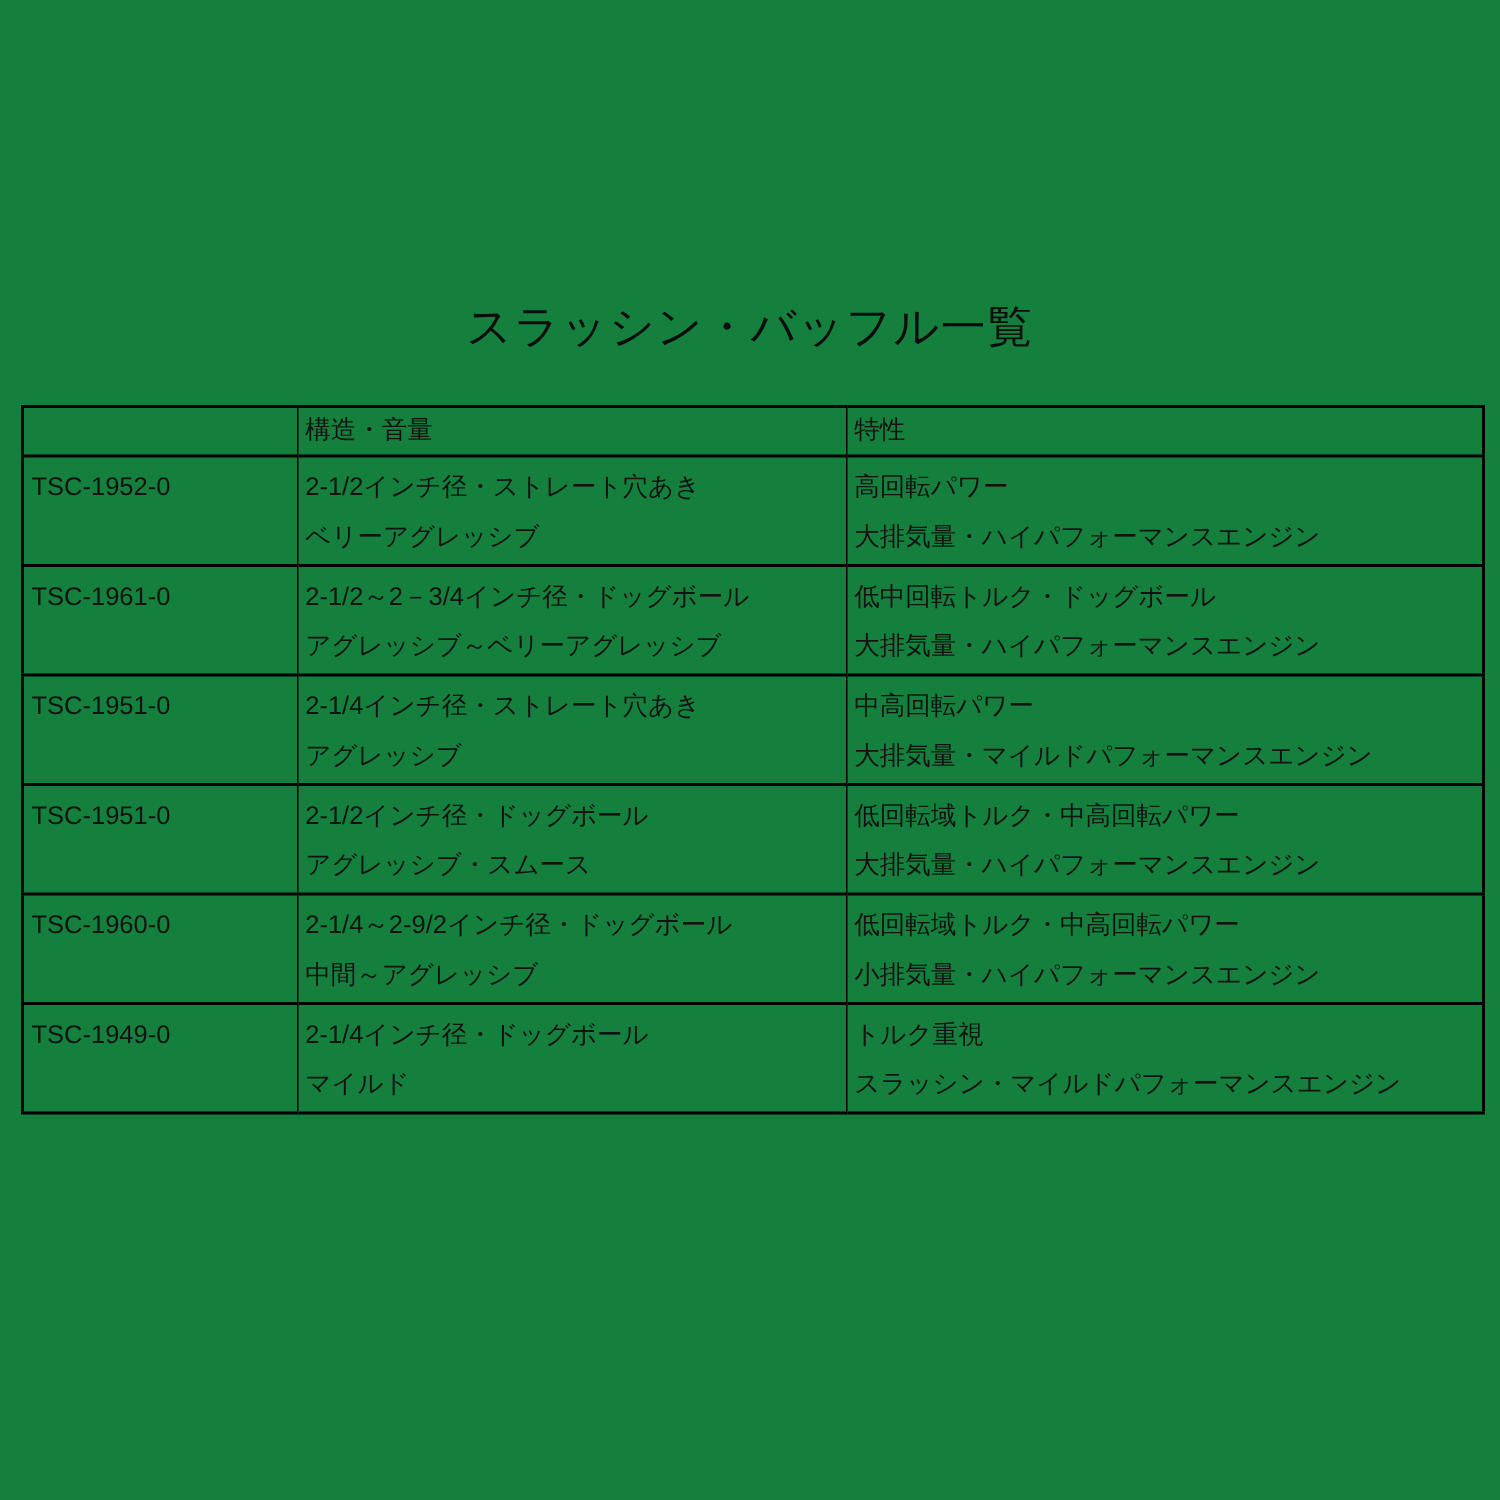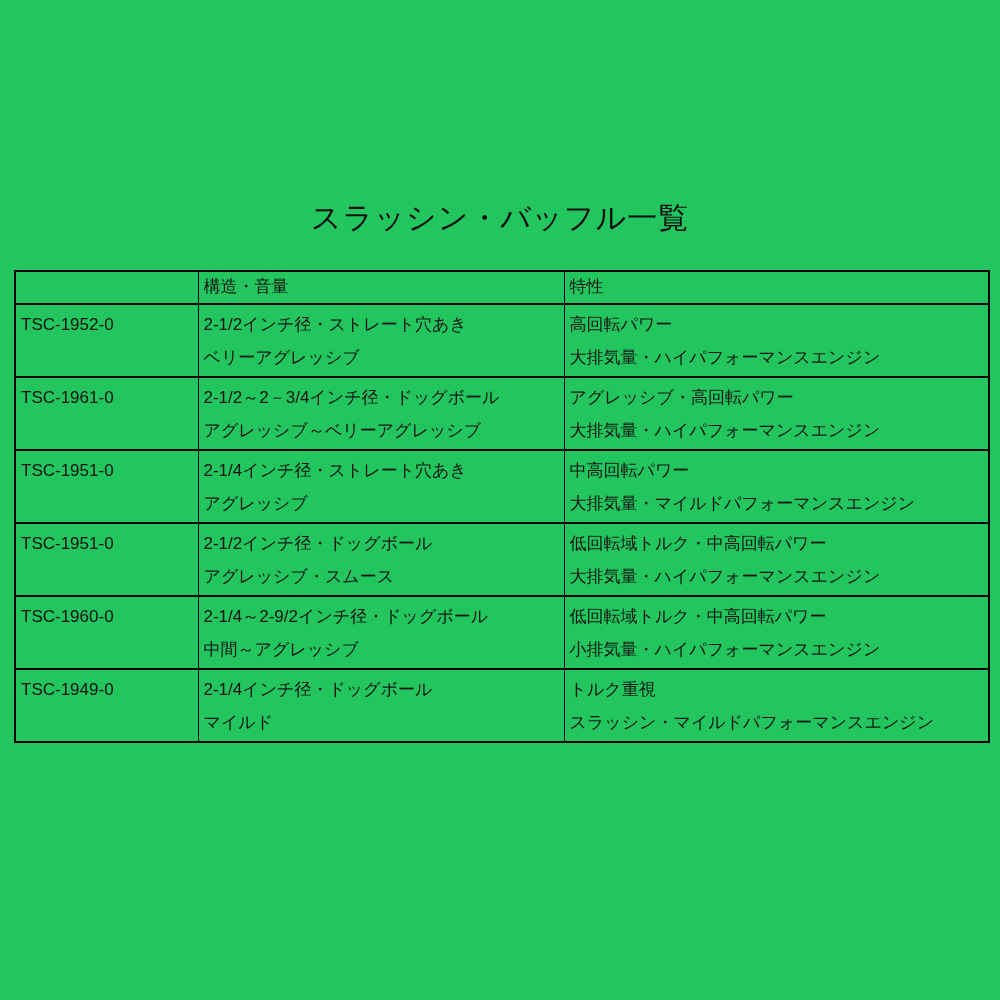--- a/index.html
+++ b/index.html
@@ -8,21 +8,21 @@
     background: #ffffff;
     width: 1000px;
     height: 1000px;
     font-family: "Liberation Sans", "DejaVu Sans", sans-serif;
     color: #000000;
   }
   .page {
     position: relative;
     width: 1000px;
     height: 1000px;
-    background: #22c55e;
+    background: #15803d;
     overflow: hidden;
   }
   .page-title {
     position: absolute;
     top: 198px;
     left: 0;
     width: 1000px;
     text-align: center;
     font-size: 30px;
     letter-spacing: 1px;
@@ -93,21 +93,21 @@
       </td>
     </tr>
 
     <tr class="data-row">
       <td class="model-cell">TSC-1961-0</td>
       <td>
         <div class="cell-line">2-1/2～2－3/4インチ径・ドッグボール</div>
         <div class="cell-line">アグレッシブ～ベリーアグレッシブ</div>
       </td>
       <td>
-        <div class="cell-line">アグレッシブ・高回転パワー</div>
+        <div class="cell-line">低中回転トルク・ドッグボール</div>
         <div class="cell-line">大排気量・ハイパフォーマンスエンジン</div>
       </td>
     </tr>
 
     <tr class="data-row">
       <td class="model-cell">TSC-1951-0</td>
       <td>
         <div class="cell-line">2-1/4インチ径・ストレート穴あき</div>
         <div class="cell-line">アグレッシブ</div>
       </td>

